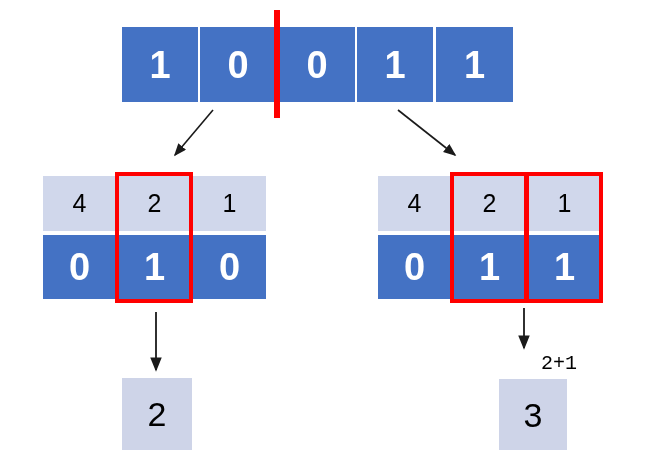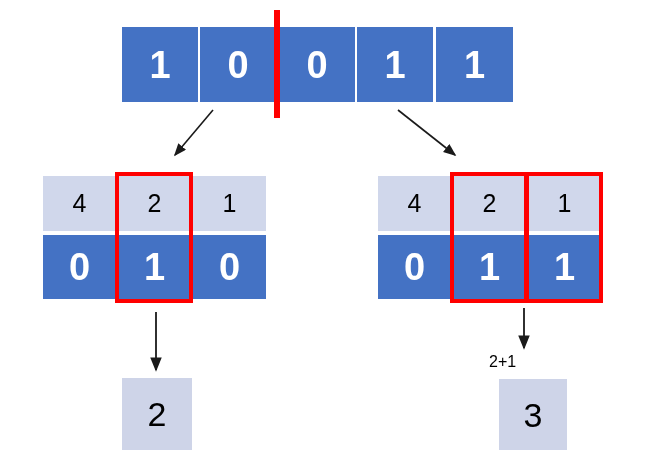--- a/index.html
+++ b/index.html
@@ -53,23 +53,24 @@
   .redbox {
     position: absolute;
     border: 4px solid #FF0000;
     box-sizing: border-box;
     background: transparent;
     pointer-events: none;
   }
   .plainlabel {
     position: absolute;
     color: #000000;
-    font-size: 16px;
-    text-align: left;
+    font-size: 20px;
+    text-align: right;
     line-height: 1;
+    font-family: Liberation Mono, monospace;
   }
   svg.arrows {
     position: absolute;
     left: 0; top: 0;
     width: 647px;
     height: 466px;
     overflow: visible;
   }
 </style>
 </head>

